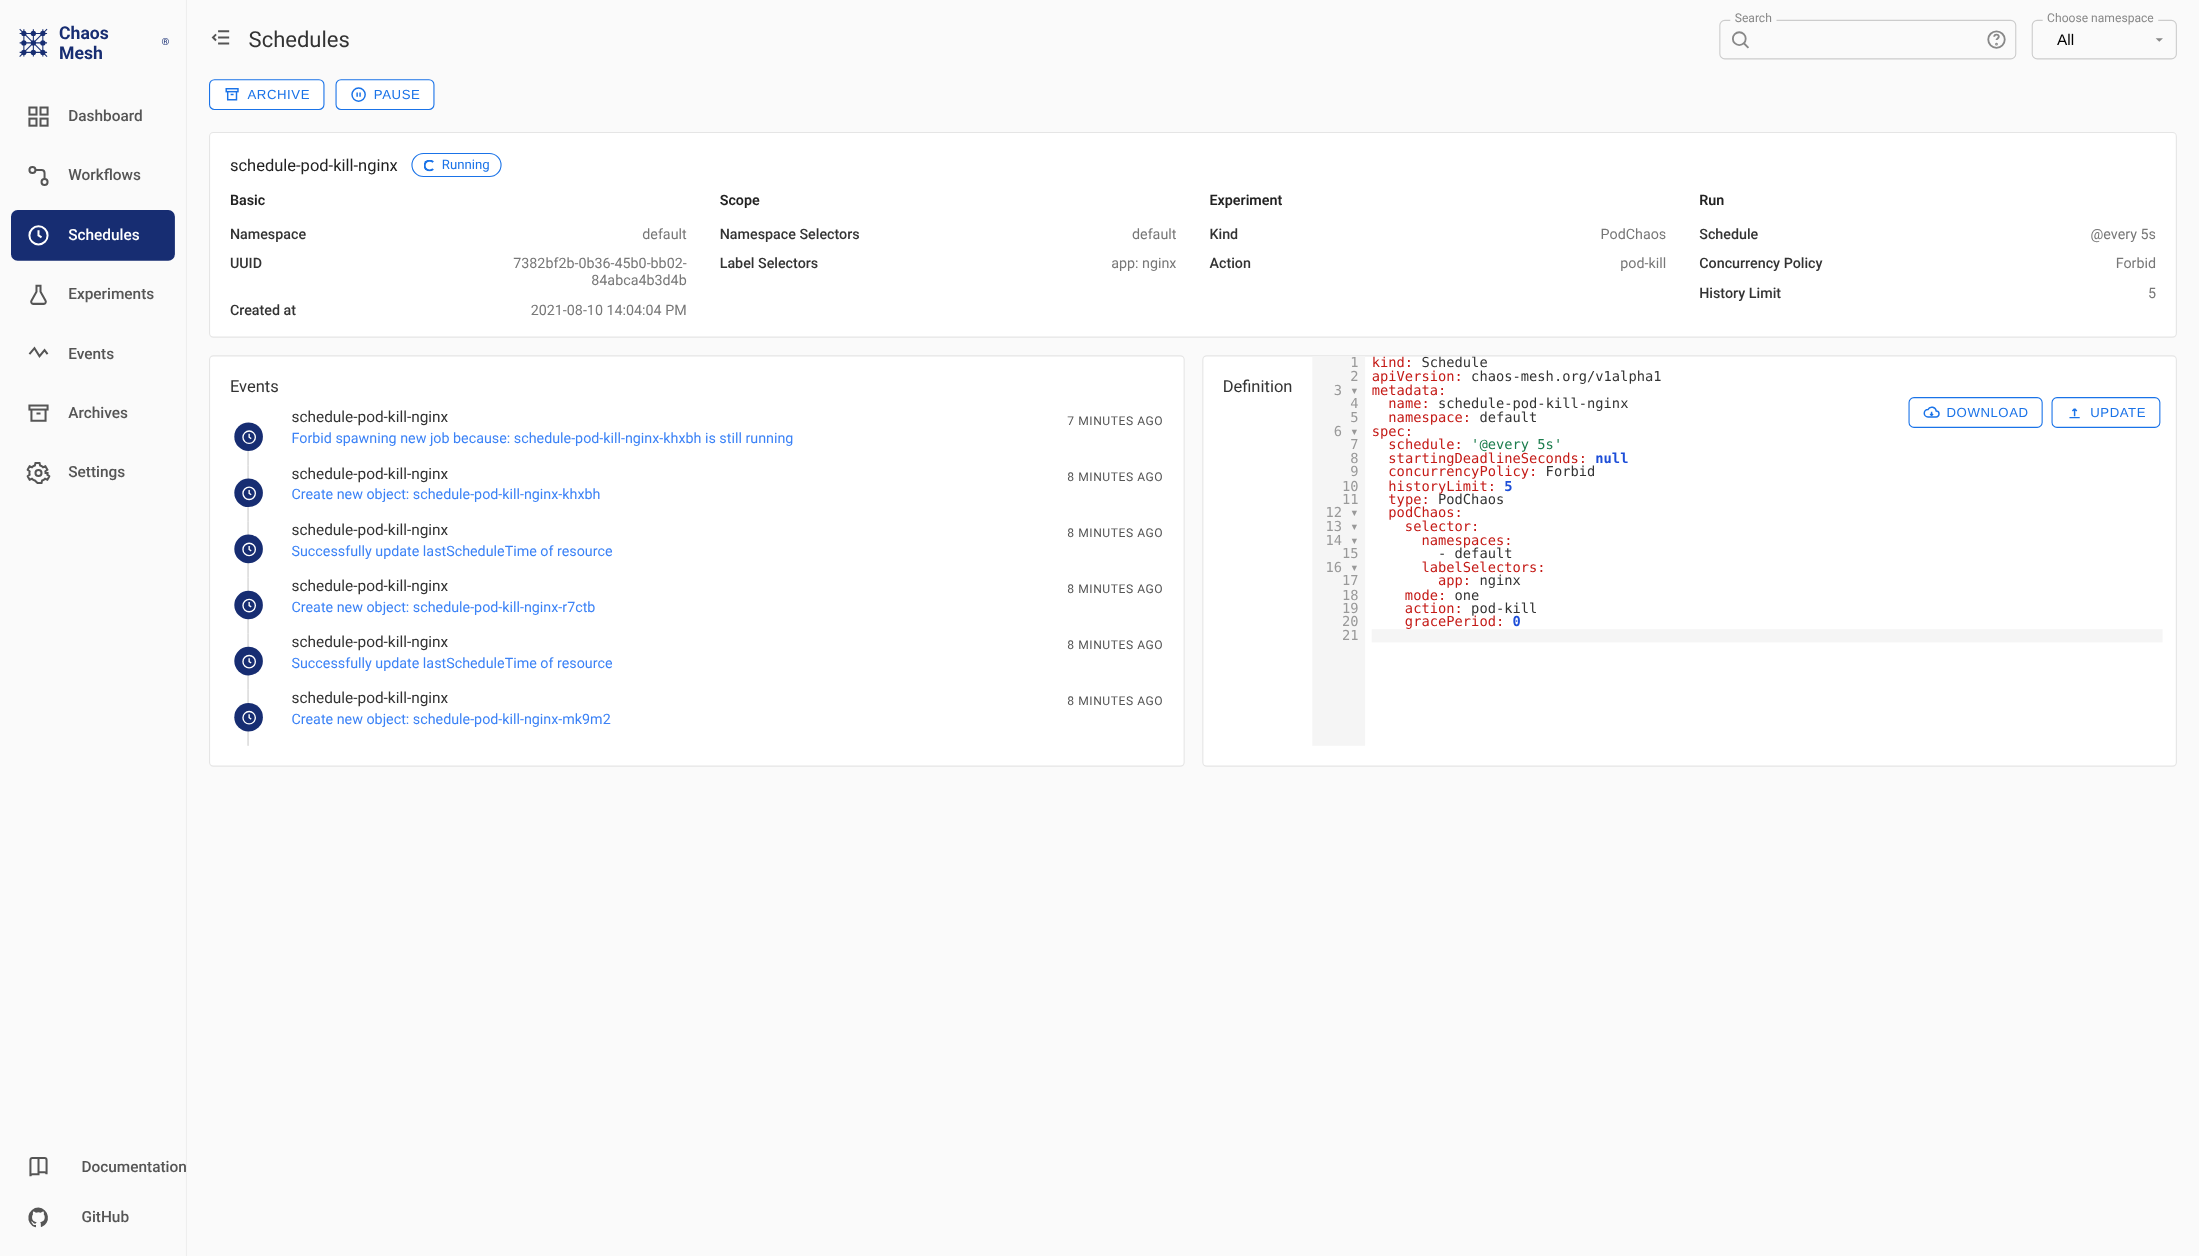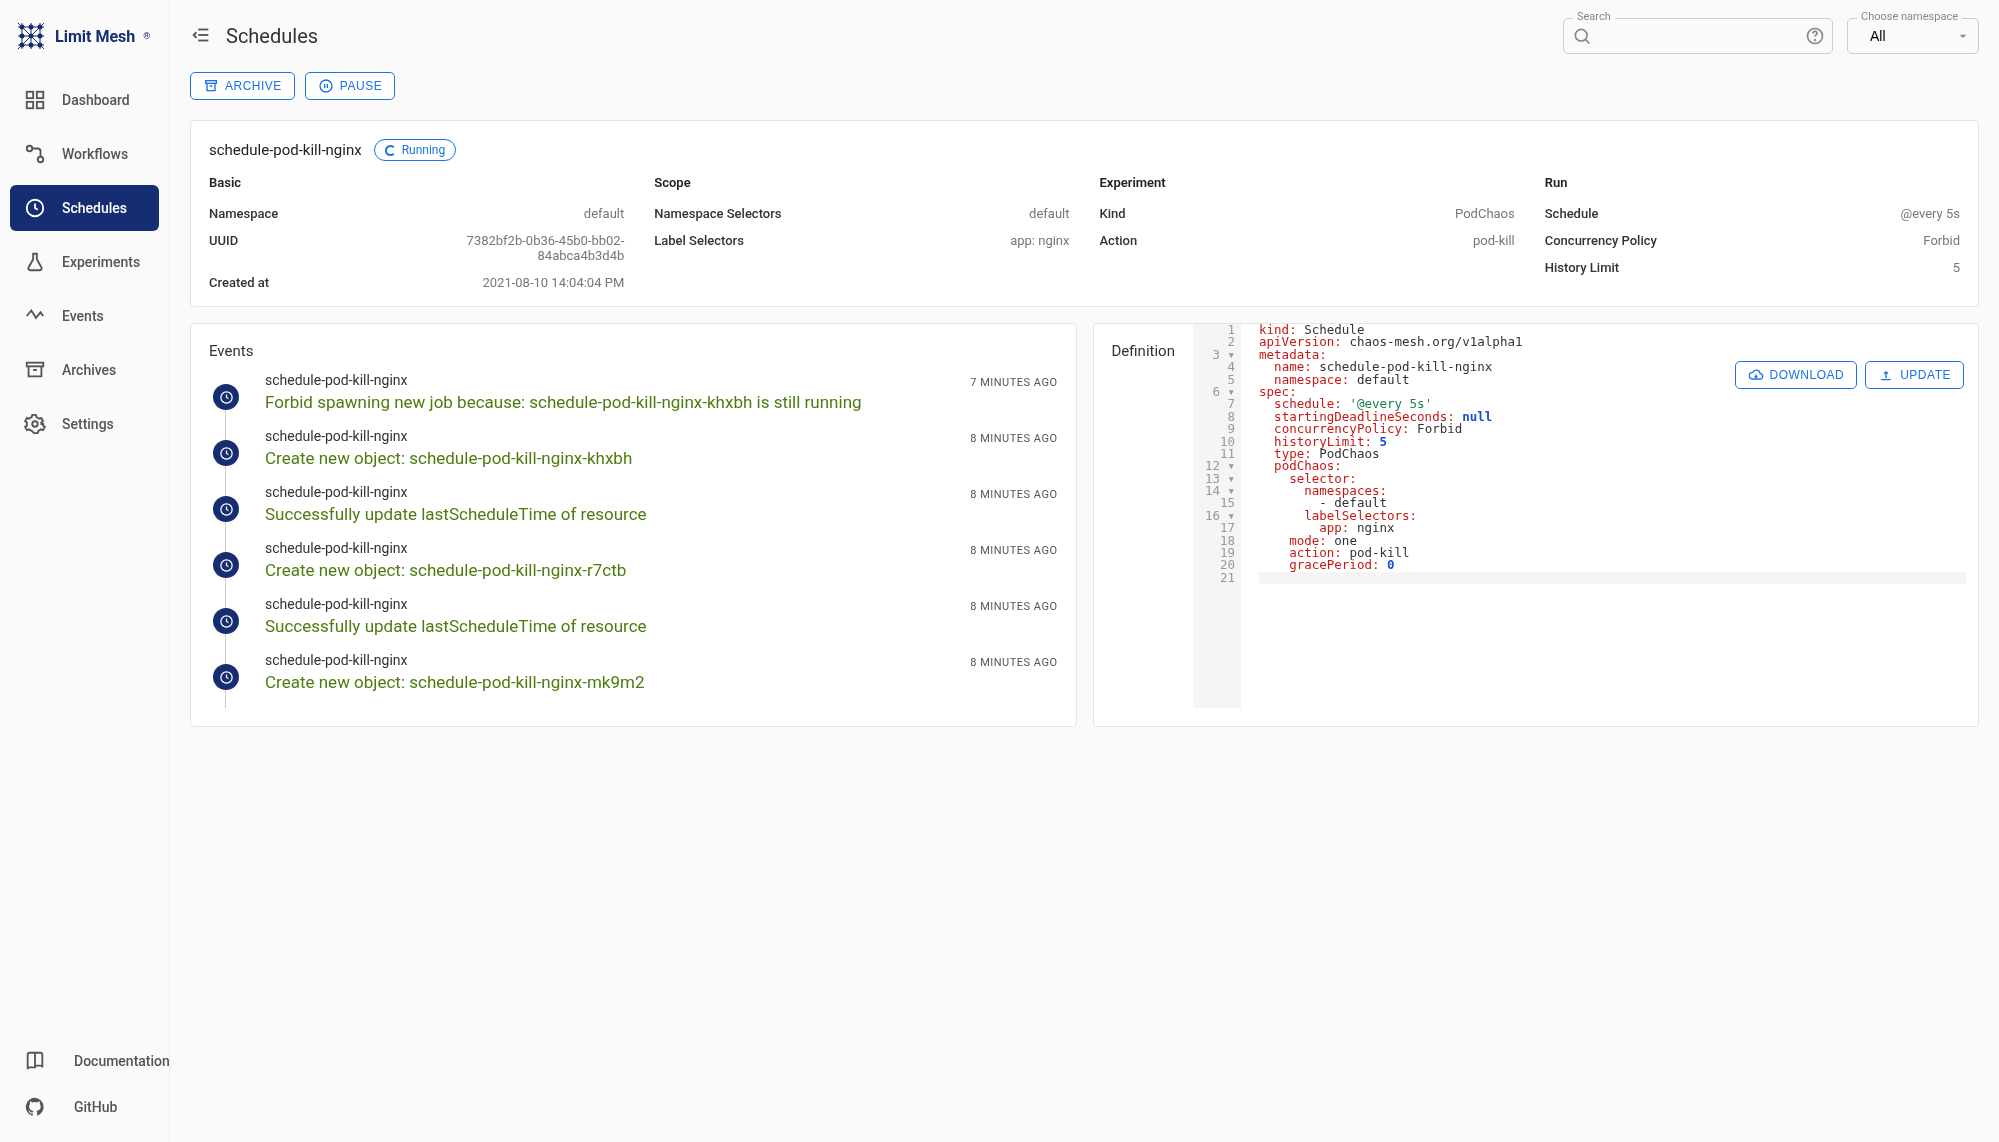--- a/index.html
+++ b/index.html
@@ -247,21 +247,21 @@
   background:#172d72;
   display:flex; align-items:center; justify-content:center;
   color:#fff;
   z-index: 1;
 }
 .timeline-dot svg{width:15px;height:15px;}
 .event-row {
   display:flex; justify-content:space-between; align-items:flex-start; gap:12px;
 }
 .event-title { font-size:14px; color:#333;}
-.event-desc { font-size:17px; color:#4d7c0f; margin-top:4px;}
+.event-desc { font-size:13px; color:#3b82f6; margin-top:4px;}
 .event-time { font-size:11px; letter-spacing:.5px; color:#555; white-space: nowrap; padding-top: 4px;}
 
 .definition-card { position: relative; padding-bottom:18px; display:flex; }
 .definition-actions {
   position:absolute; top: 14px; right: 14px; display:flex; gap:8px; z-index:2;margin-top:23px;
 }
 .code-wrap {
   display:flex; margin: 0 0 0 0; flex:1;
   font-family: ui-monospace, SFMono-Regular, Menlo, Consolas, monospace;
   font-size:12.5px;
@@ -273,21 +273,20 @@
   color:#999;
   padding: 0 6px 0 12px;
   user-select:none;
 }
 .gutter div { height: 12.4px; }
 .code {
   padding: 0 12px 0 6px;
   white-space:pre;
   flex:1;
   overflow-x: auto;
-  margin-left: 12px;
 }
 .code div {height: 12.4px;}
 .code-blank { background:#f5f5f5; height: 12.4px;}
 .tok-key{color:#c41a16;} .tok-str{color:#1c7d4d;} .tok-num{color:#1d4ed8;font-weight:bold;} .tok-plain{color:#333;}
 </style>
 </head>
 <body>
 
 <aside class="sidebar">
   <div class="logo-row">
@@ -307,21 +306,21 @@
           <circle cx="16" cy="7" r="2.5"></circle>
           <circle cx="25" cy="7" r="2.5"></circle>
         <circle cx="7" cy="16" r="2.5"></circle>
           <circle cx="16" cy="16" r="2.5"></circle>
           <circle cx="25" cy="16" r="2.5"></circle>
         <circle cx="7" cy="25" r="2.5"></circle>
           <circle cx="16" cy="25" r="2.5"></circle>
           <circle cx="25" cy="25" r="2.5"></circle>
       </g>
     </svg>
-    <span class="logo-text">Limit Mesh</span>
+    <span class="logo-text">Chaos Mesh</span>
       <span style="font-size:9px;color:#172d72;vertical-align:super;">®</span>
   </div>
   <ul class="nav-list">
     <li class="nav-item">
       <svg viewBox="0 0 24 24" fill="none" stroke="currentColor" stroke-width="2">
           <rect x="3" y="3" width="7" height="7"></rect>
           <rect x="14" y="3" width="7" height="7"></rect>
           <rect x="3" y="14" width="7" height="7"></rect>
           <rect x="14" y="14" width="7" height="7"></rect>
         </svg>

